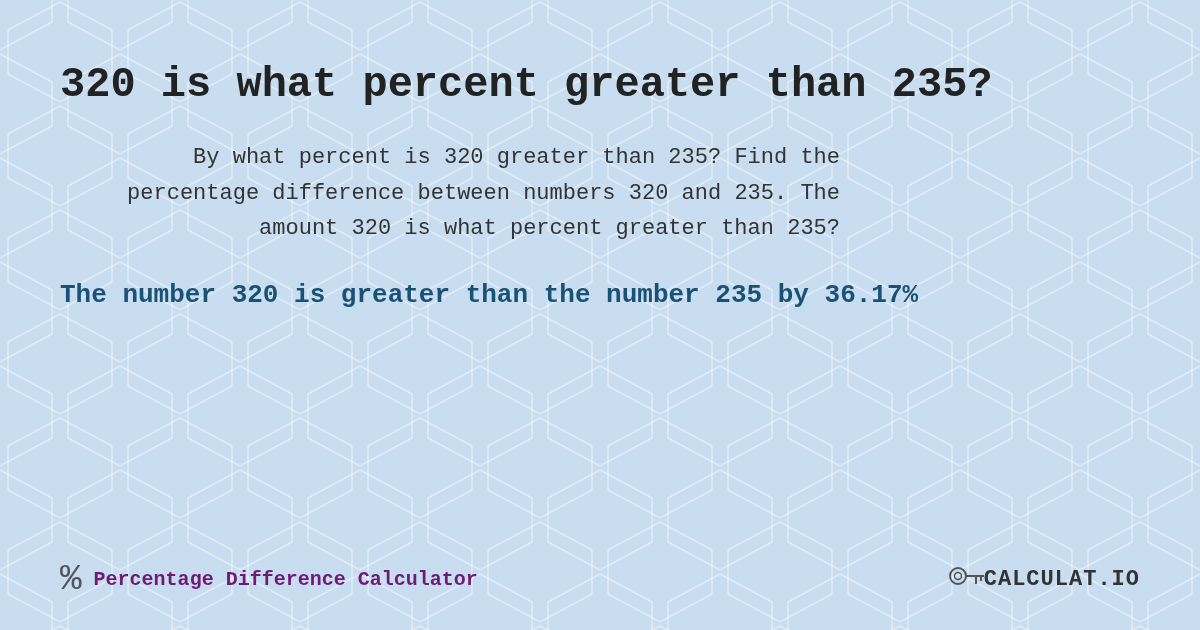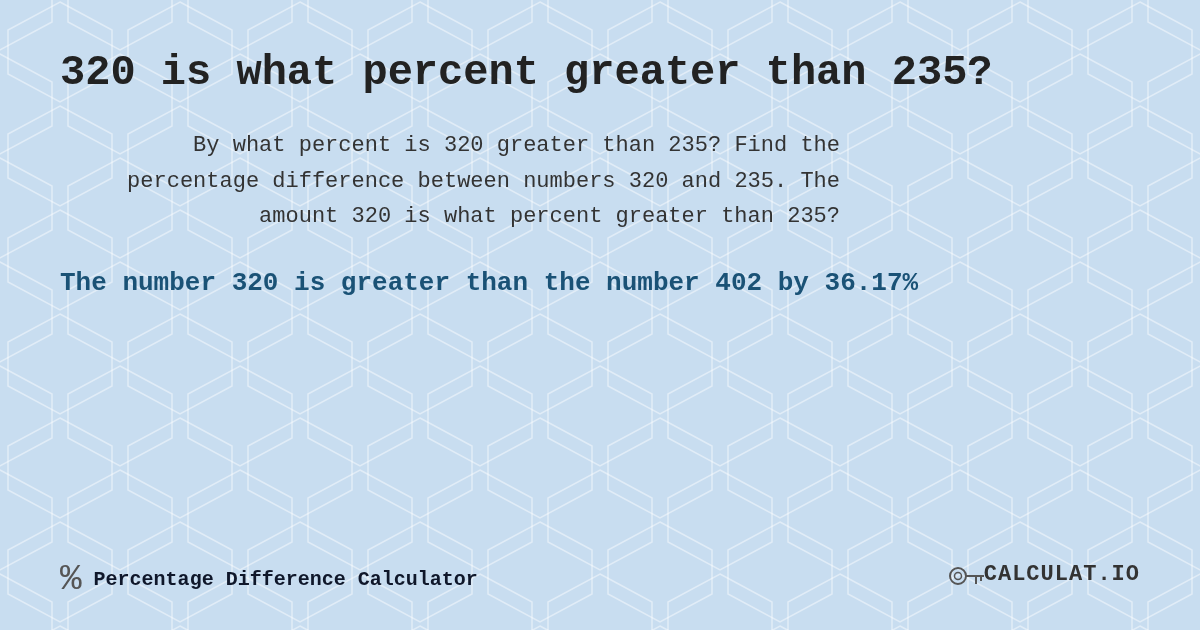--- a/index.html
+++ b/index.html
@@ -23,21 +23,21 @@
     }
 
     .bg-pattern svg {
       width: 100%;
       height: 100%;
     }
 
     .content {
       position: relative;
       z-index: 1;
-      padding: 48px 60px 30px 60px;
+      padding: 60px 60px 30px 60px;
       height: 100%;
       display: flex;
       flex-direction: column;
     }
 
     .main-title {
       font-family: 'Courier New', Courier, monospace;
       font-size: 42px;
       font-weight: 700;
       color: #222;
@@ -81,26 +81,26 @@
     .percent-icon {
       font-size: 36px;
       color: #555;
       font-weight: 300;
     }
 
     .footer-label {
       font-family: 'Courier New', Courier, monospace;
       font-size: 20px;
       font-weight: 700;
-      color: #0f172a;
+      color: #701a75;
     }
 
     .footer-logo {
       display: flex;
-      align-items: flex-start;
+      align-items: center;
       gap: 0;
     }
 
     .logo-icon {
       font-size: 28px;
       color: #555;
     }
 
     .logo-text {
       font-family: 'Courier New', Courier, monospace;
@@ -130,21 +130,21 @@
     <rect width="1200" height="630" fill="url(#hexPattern2)"></rect>
   </svg>
 </div>
 
 <div class="content">
 
   <h1 class="main-title">320 is what percent greater than 235?</h1>
 
   <p class="description">By what percent is 320 greater than 235? Find the percentage difference between numbers 320 and 235. The amount 320 is what percent greater than 235?</p>
 
-  <p class="result-text">The number 320 is greater than the number 402 by 36.17%</p>
+  <p class="result-text">The number 320 is greater than the number 235 by 36.17%</p>
 
   <div class="footer">
     <div class="footer-left">
       <span class="percent-icon">%</span>
       <span class="footer-label">Percentage Difference Calculator</span>
     </div>
     <div class="footer-logo">
       <span class="logo-icon">
         
         <svg width="36" height="28" viewBox="0 0 36 28" fill="none" xmlns="http://www.w3.org/2000/svg">

